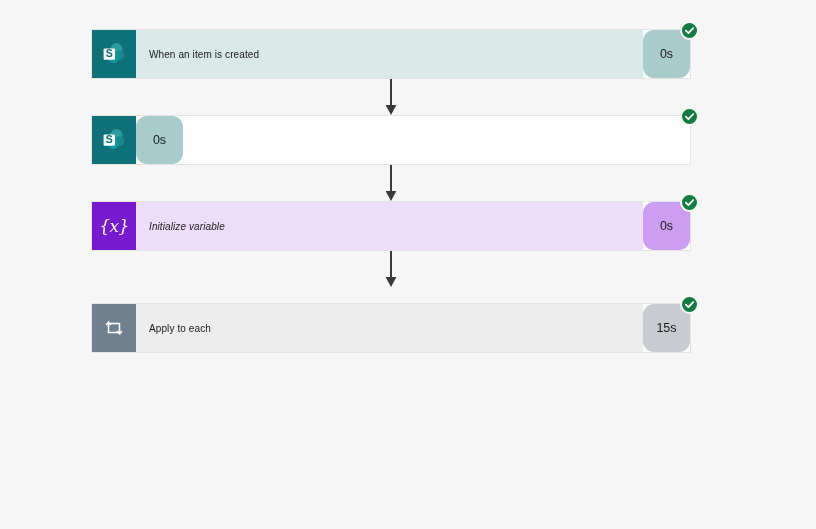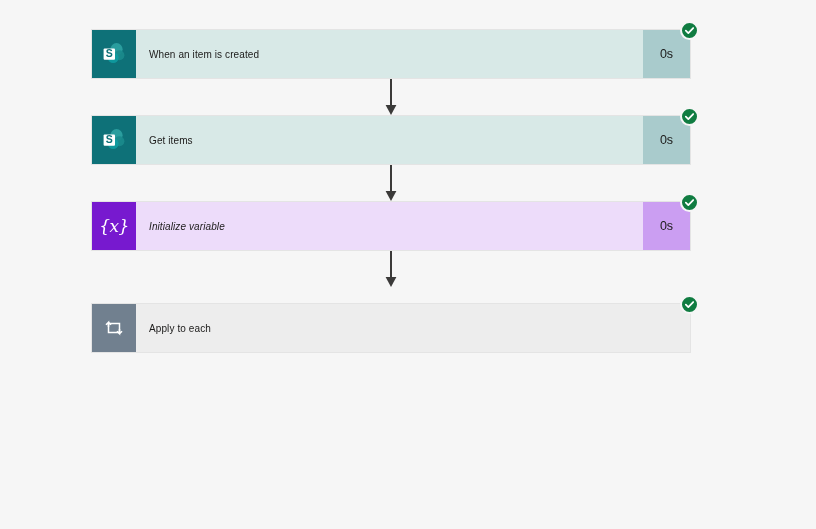--- a/index.html
+++ b/index.html
@@ -58,20 +58,21 @@
   }
 
   .node-duration {
     flex: 0 0 47px;
     width: 47px;
     display: flex;
     align-items: center;
     justify-content: center;
     font-size: 12.5px;
     color: #1b1a19;
+    border-radius: 11px;
   }
 
   
   .status-badge {
     position: absolute;
     right: -9px;
     top: -9px;
     width: 19px;
     height: 19px;
     border-radius: 50%;
@@ -161,21 +162,20 @@
     <div class="node theme-sharepoint" style="top: 115px;">
       <div class="node-icon">
         <svg width="26" height="26" viewBox="0 0 26 26">
           <circle cx="15.5" cy="8.2" r="6.1" fill="#2a9d9e"></circle>
           <circle cx="18.4" cy="14.2" r="5.0" fill="#1a8a8c" opacity="0.92"></circle>
           <circle cx="12.2" cy="16.6" r="5.4" fill="#0f9ba0" opacity="0.9"></circle>
           <rect x="2.6" y="7.4" width="11.4" height="11.4" rx="1" fill="#ffffff"></rect>
           <text x="8.3" y="16.3" font-family="Liberation Sans, sans-serif" font-size="10.5" font-weight="bold" fill="#0e7178" text-anchor="middle">S</text>
         </svg>
       </div>
-      <div class="node-body">Get items</div>
       <div class="node-duration">0s</div>
       <div class="status-badge">
         <svg width="11" height="11" viewBox="0 0 12 12">
           <path d="M2 6.2 L4.7 8.8 L10 3.3" fill="none" stroke="#ffffff" stroke-width="1.9" stroke-linecap="round" stroke-linejoin="round"></path>
         </svg>
       </div>
     </div>
     <div class="node theme-variable" style="top: 201px;">
       <div class="node-icon">
         <span class="var-glyph">{x}</span>
@@ -190,19 +190,20 @@
     </div>
     <div class="node theme-control" style="top: 303px;">
       <div class="node-icon">
         <svg width="24" height="24" viewBox="0 0 24 24">
           <path d="M6.5 7.5 H17.5 V16.5 H6.5 Z" fill="none" stroke="#ffffff" stroke-width="1.5"></path>
           <path d="M6.5 10.2 V6.2 l-2 2 m2 -2 l2 2" fill="none" stroke="#ffffff" stroke-width="1.5" stroke-linecap="square"></path>
           <path d="M17.5 13.8 V17.8 l-2 -2 m2 2 l2 -2" fill="none" stroke="#ffffff" stroke-width="1.5" stroke-linecap="square"></path>
         </svg>
       </div>
       <div class="node-body">Apply to each</div>
+      <div class="node-duration">15s</div>
       <div class="status-badge">
         <svg width="11" height="11" viewBox="0 0 12 12">
           <path d="M2 6.2 L4.7 8.8 L10 3.3" fill="none" stroke="#ffffff" stroke-width="1.9" stroke-linecap="round" stroke-linejoin="round"></path>
         </svg>
       </div>
     </div>
   </div>
 
 </body></html>

